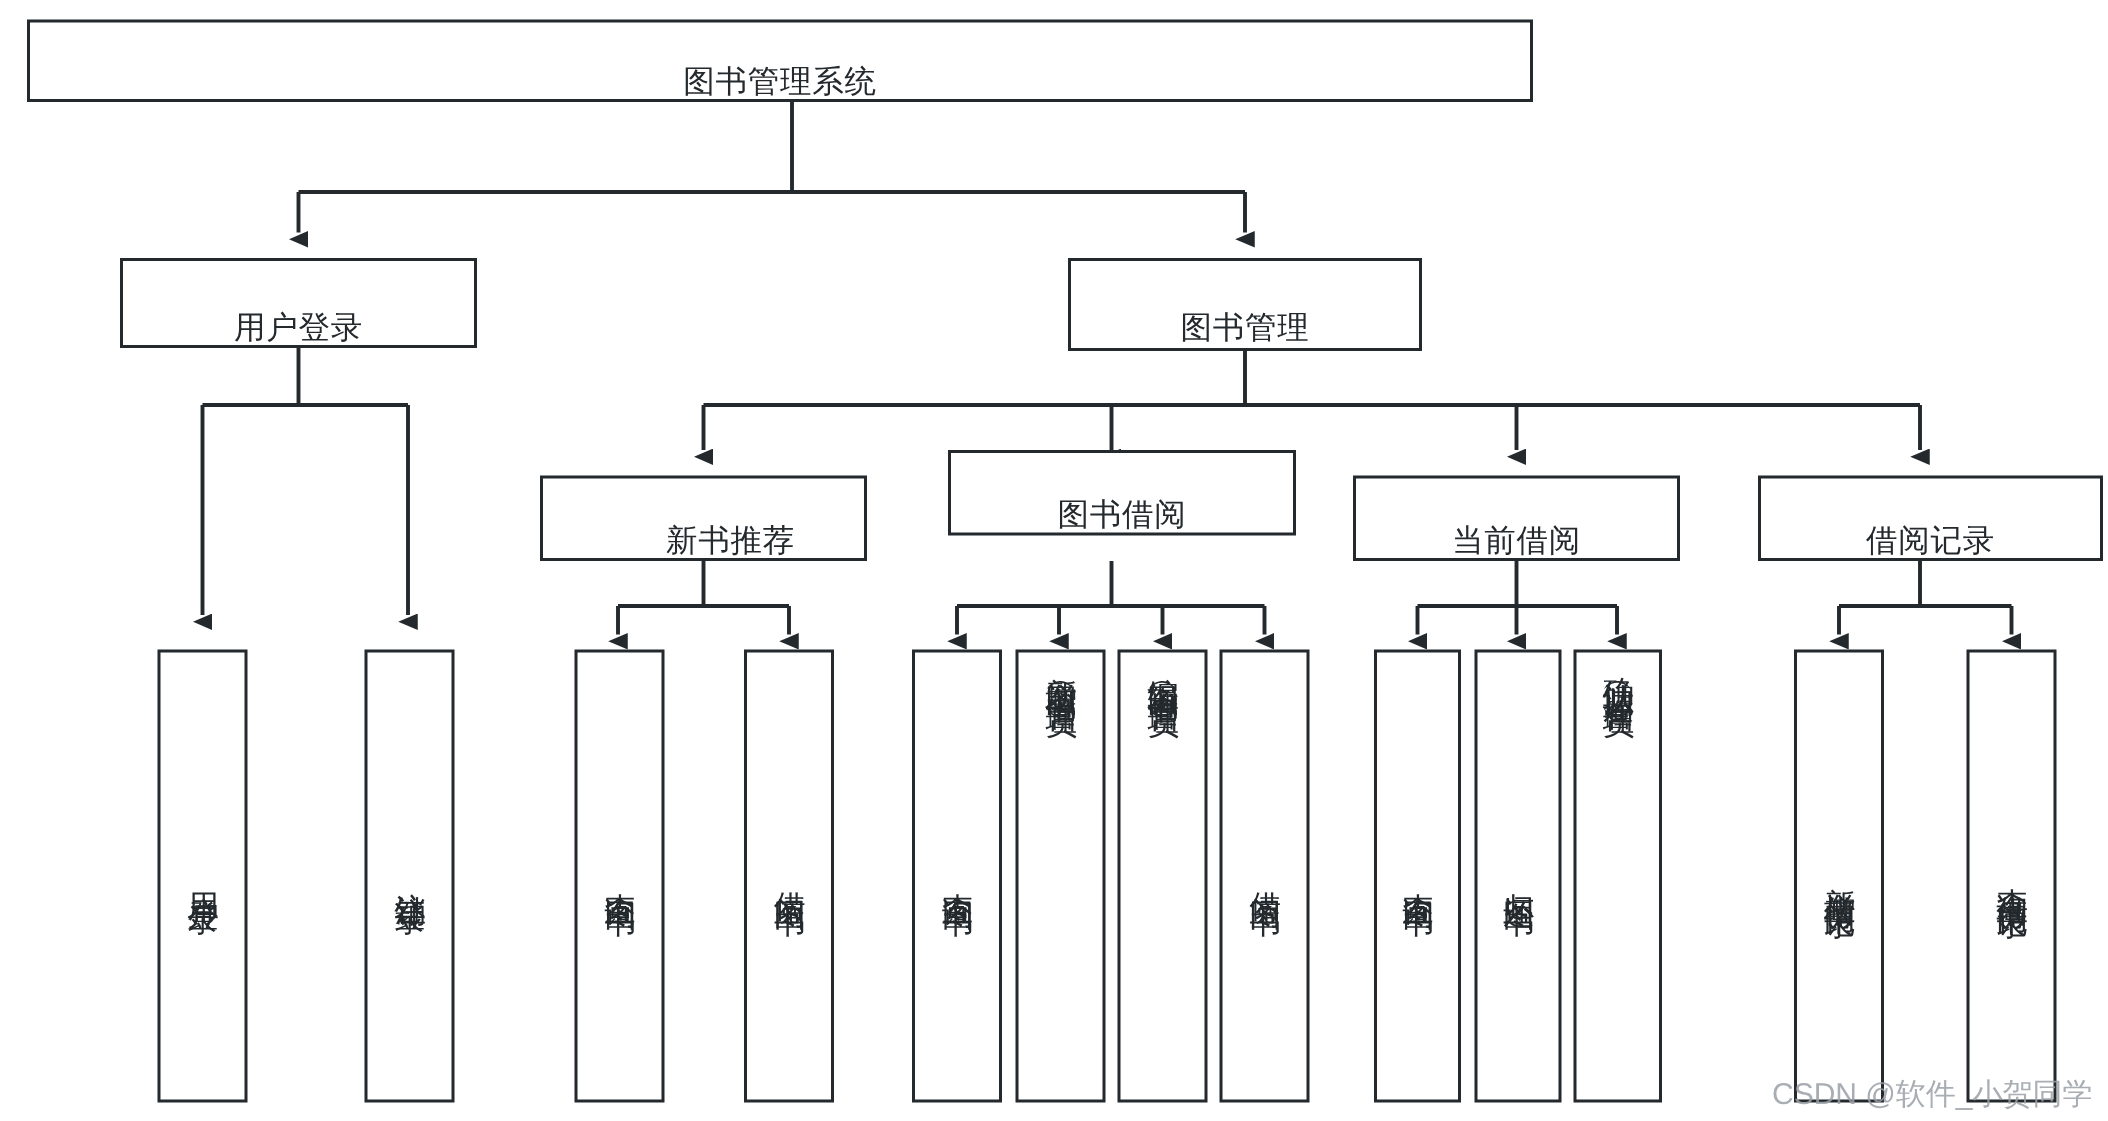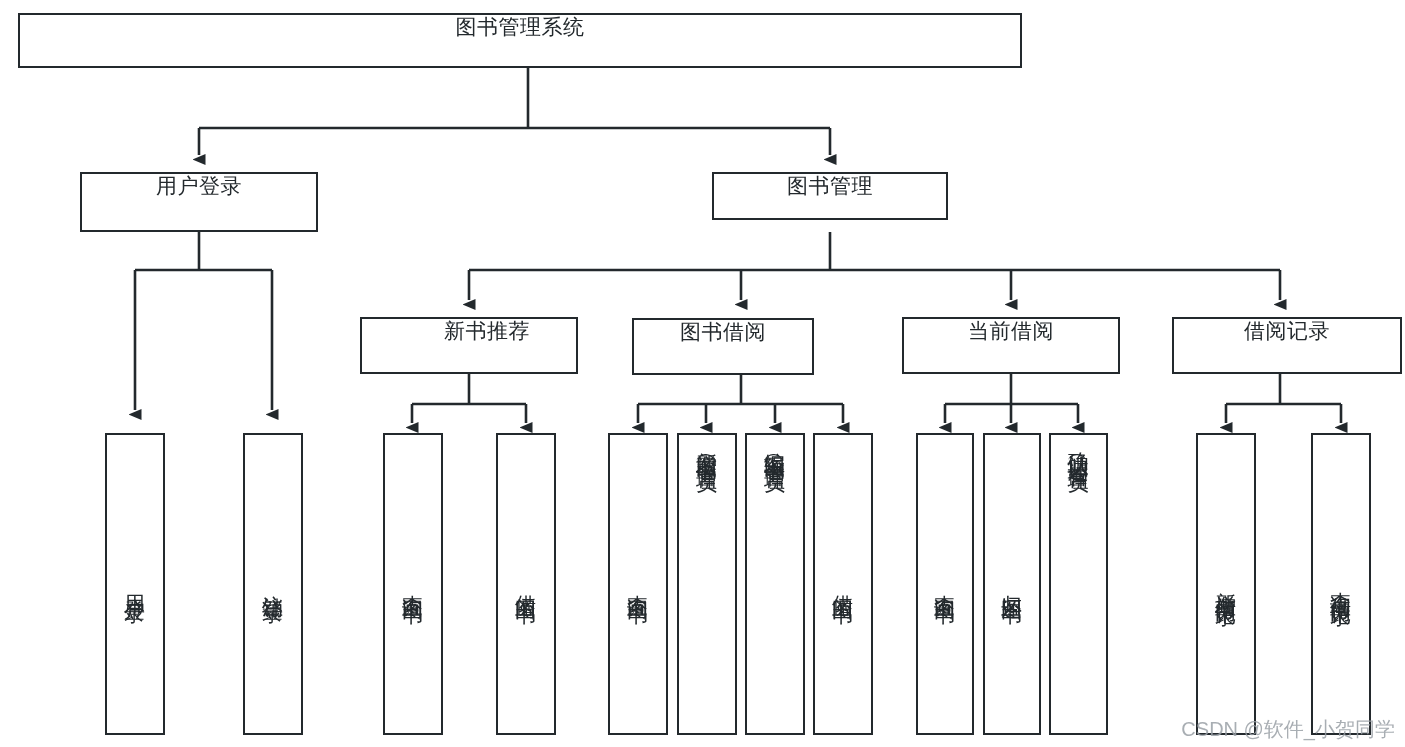--- a/index.html
+++ b/index.html
@@ -20,21 +20,21 @@
     top: 0;
     width: 1405px;
     height: 747px;
   }
   .node-box {
     position: absolute;
     box-sizing: border-box;
     border: 2px solid #23292d;
     background: #ffffff;
     display: flex;
-    align-items: flex-start;
+    align-items: flex-end;
     justify-content: center;
     color: #23292d;
   }
   .node-label {
     font-size: 21px;
     line-height: 1.1;
     letter-spacing: 0.5px;
     white-space: nowrap;
     color: #23292d;
     user-select: none;
@@ -131,28 +131,28 @@
     </g>
   </svg>
 
   <div class="node-box" style="left:18px; top:13px; width:1004px; height:55px;">
     <span class="node-label">图书管理系统</span>
   </div>
 
   <div class="node-box" style="left:80px; top:172px; width:238px; height:60px;">
     <span class="node-label">用户登录</span>
   </div>
-  <div class="node-box" style="left:712px; top:172px; width:236px; height:48px;">
+  <div class="node-box" style="left:712px; top:172px; width:236px; height:62px;font-family:Liberation Mono, monospace;">
     <span class="node-label">图书管理</span>
   </div>
 
   <div class="node-box" style="left:360px; top:317px; width:218px; height:57px;padding-left:36px;">
     <span class="node-label">新书推荐</span>
   </div>
-  <div class="node-box" style="left:632px; top:318px; width:182px; height:57px;">
+  <div class="node-box" style="left:632px; top:300px; width:232px; height:57px;">
     <span class="node-label">图书借阅</span>
   </div>
   <div class="node-box" style="left:902px; top:317px; width:218px; height:57px;">
     <span class="node-label">当前借阅</span>
   </div>
   <div class="node-box" style="left:1172px; top:317px; width:230px; height:57px;">
     <span class="node-label">借阅记录</span>
   </div>
 
   <div class="node-box leaf center-v" style="left:105px; top:433px; width:60px; height:302px;">

